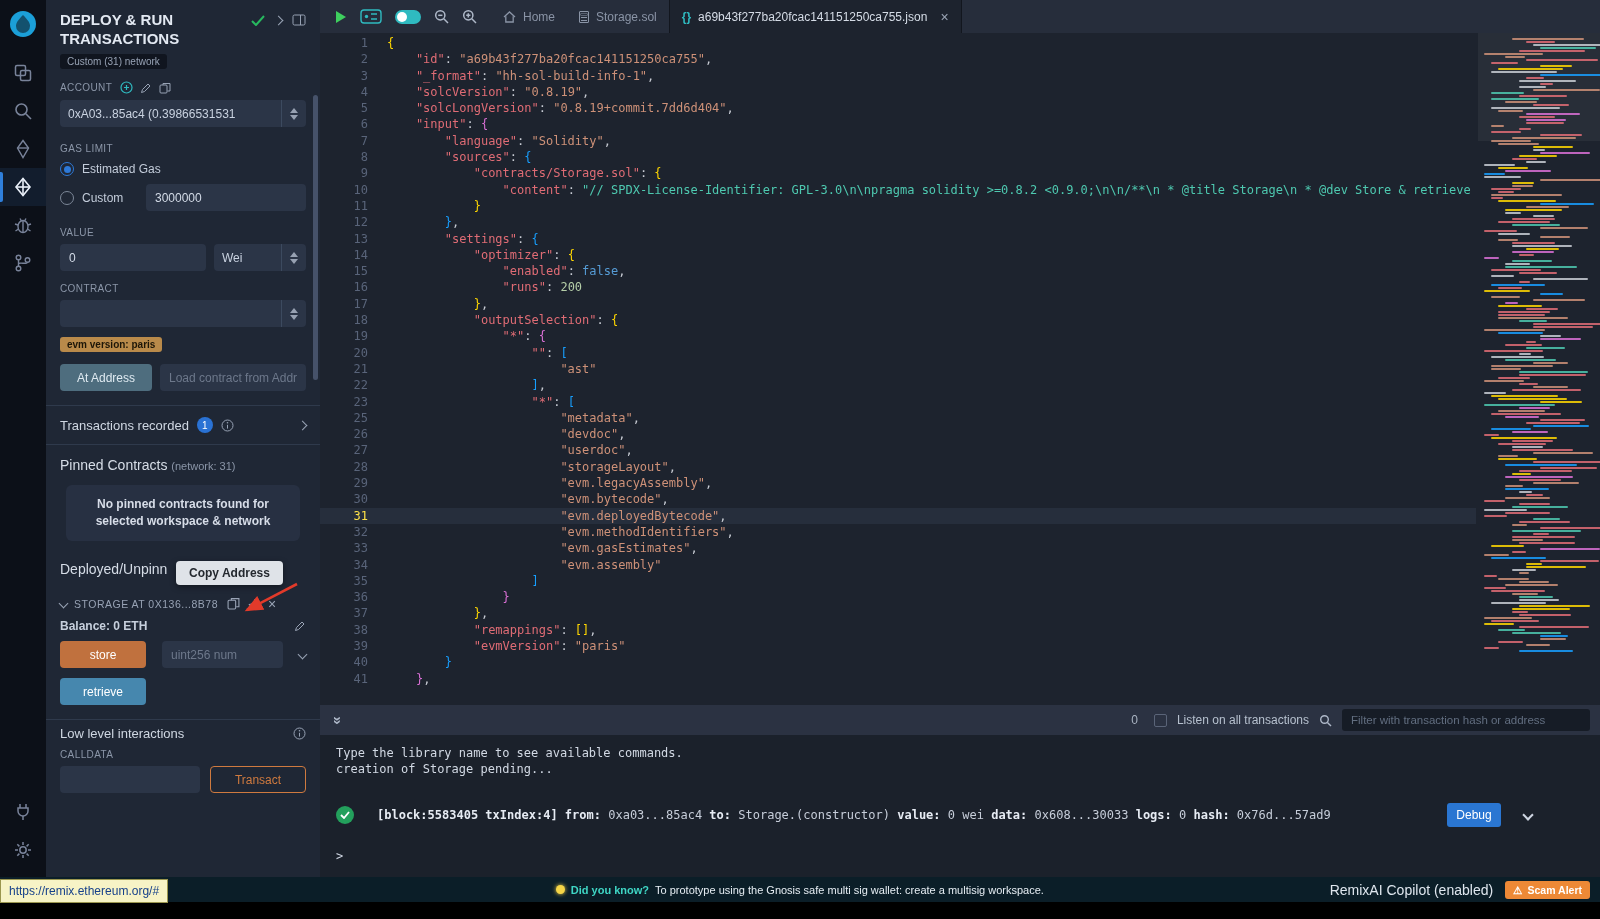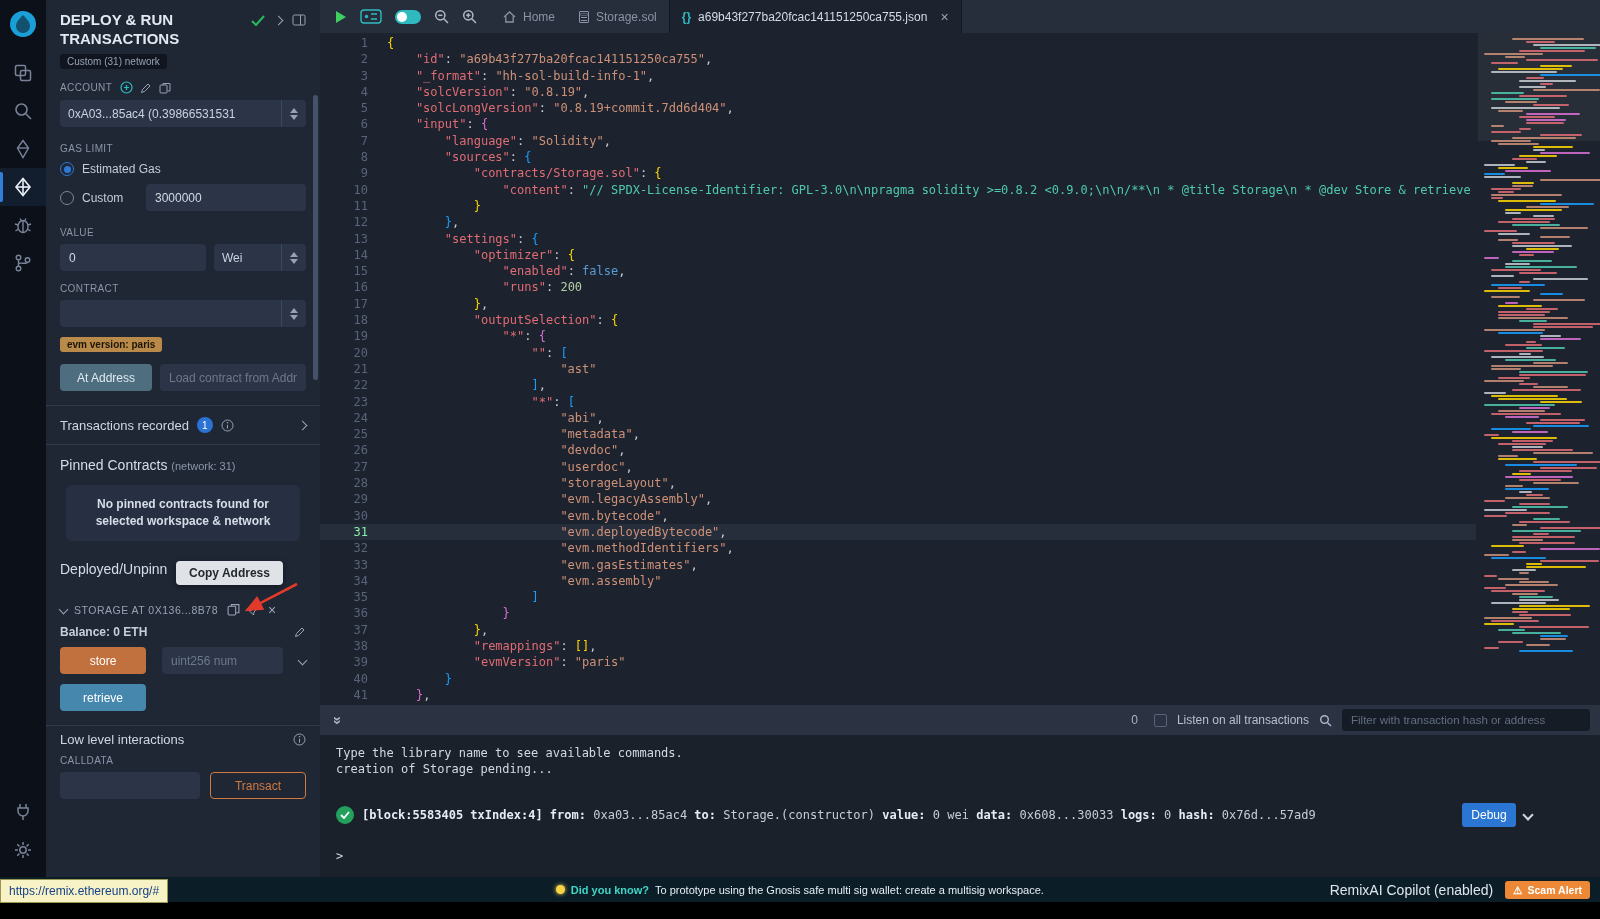--- a/index.html
+++ b/index.html
@@ -58,21 +58,21 @@
          font-family: "Liberation Sans", sans-serif; }
   .btn-ataddr { background: #4e6d7e; color: #dfeaf1; width: 92px; flex-shrink: 0; }
   .divider { border-top: 1px solid #2f3a4c; margin: 14px -14px 0; }
   .txrec { display: flex; align-items: center; gap: 8px; padding: 11px 0; font-size: 13px; color: #cfd7e2; }
   .cnt-badge { background: #2a72d4; color: #fff; font-size: 10px; min-width: 16px; height: 16px;
                border-radius: 8px; display: flex; align-items: center; justify-content: center; padding: 0 4px; }
   .sec-title { margin-top: 12px; font-size: 14px; color: #d6dde7; }
   .sec-title .dim { font-size: 11px; color: #8b96a8; }
   .pinned-box { margin: 12px 6px 0; background: #273042; border-radius: 6px; padding: 11px 8px;
                 text-align: center; font-size: 12px; font-weight: bold; color: #d7dde8; line-height: 17px; }
-  .card { margin-top: 26px; }
+  .card { margin-top: 20px; }
   .card-head { display: flex; align-items: center; gap: 7px; }
   .card-name { font-size: 10.5px; letter-spacing: .5px; color: #97a2b4; }
   .card-icons { display: flex; gap: 8px; align-items: center; color: #9aa4b6; margin-left: 2px; }
   .bal-row { margin-top: 9px; display: flex; align-items: center; font-size: 12px; font-weight: bold; color: #c6cfdc; }
   .btn-store { background: #c0713e; color: #ffffff; width: 86px; flex-shrink: 0; }
   .btn-retrieve { background: #4687ae; color: #ffffff; width: 86px; margin-top: 10px; }
   .chev { width: 7px; height: 7px; border-right: 1.6px solid #9aa4b6; border-bottom: 1.6px solid #9aa4b6;
           display: inline-block; flex-shrink: 0; }
   .chev-r { transform: rotate(-45deg); }
   .chev-d { transform: rotate(45deg); }
@@ -100,21 +100,21 @@
   .doc-icon { width: 10px; height: 12px; border: 1px solid #8a94a6; border-radius: 1px; position: relative; }
   .doc-icon::after { content: ""; position: absolute; left: 1px; top: 2px; right: 1px; height: 1px;
                      box-shadow: 0 0 0 .5px #8a94a6, 0 3px 0 0 #8a94a6, 0 6px 0 0 #8a94a6; }
 
   .editor { flex: 1; background: #1d232e; position: relative; overflow: hidden; }
   #code-lines { position: absolute; left: 0; top: 2px; right: 124px; bottom: 0; overflow: hidden;
                 font-family: "DejaVu Sans Mono", monospace; font-size: 12px; }
   .cl { display: flex; height: 16.3px; line-height: 16.3px; white-space: pre; }
   .cl.cur { background: #262e3c; }
   .ln { width: 48px; text-align: right; color: #59647a; flex-shrink: 0; user-select: none; }
-  .cl.cur .ln { color: #86efac; }
+  .cl.cur .ln { color: #fde047; }
   .lc { padding-left: 19px; }
   .tk-key { color: #e06c75; } .tk-str { color: #ce9178; } .tk-lstr { color: #4ec9b0; }
   .tk-num { color: #b5cea8; } .tk-bool { color: #569cd6; } .tk-p { color: #c8ccd4; }
   .tk-b1 { color: #ffd700; } .tk-b2 { color: #da70d6; } .tk-b3 { color: #179fff; }
 
   .minimap { position: absolute; right: 0; top: 0; bottom: 0; width: 122px; background: #1d232e;
              padding: 5px 0 0 4px; overflow: hidden; cursor: pointer; }
   .mm-view { position: absolute; left: 0; right: 0; top: 0; height: 108px; background: rgba(255,255,255,.05); }
   .mbar { height: 2px; margin-bottom: 1px; border-radius: 1px; opacity: .85; }
 
@@ -127,21 +127,21 @@
   .term-bar-right { margin-left: auto; display: flex; align-items: center; gap: 10px; }
   .term-count { color: #aab4c2; font-size: 12px; margin-right: 6px; }
   .cb { width: 13px; height: 13px; border: 1px solid #5a6478; border-radius: 2px; background: transparent; cursor: pointer; }
   .listen-lbl { font-size: 12px; color: #b6c0ce; }
   .filter-inp { width: 248px; height: 22px; background: #161c26; border: none; border-radius: 3px;
                 color: #c9d2e0; font-size: 11.5px; padding: 0 9px; outline: none; }
   .filter-inp::placeholder { color: #626e80; }
   .term-body { flex: 1; background: #1b212b; padding: 10px 16px 8px; font-family: "DejaVu Sans Mono", monospace;
                font-size: 12px; color: #d2d9e4; overflow: hidden; }
   .term-line { line-height: 16px; }
-  .tx-row { display: flex; align-items: center; gap: 8px; margin-top: 26px; padding-right: 52px; }
+  .tx-row { display: flex; align-items: center; gap: 23px; margin-top: 26px; padding-right: 52px; }
   .tx-check { width: 18px; height: 18px; border-radius: 50%; background: #23a05c; display: flex;
               align-items: center; justify-content: center; flex-shrink: 0; }
   .tx-text { flex: 1; white-space: nowrap; overflow: hidden; color: #c6cdd9; }
   .tx-text .b { font-weight: bold; color: #e6ebf3; }
   .btn-debug { background: #2a76d2; color: #fff; border: none; border-radius: 3px; font-size: 12px;
                height: 24px; width: 54px; cursor: pointer; font-family: "Liberation Sans", sans-serif; }
   .tx-chev { width: 8px; height: 8px; border-right: 2px solid #cfd6e2; border-bottom: 2px solid #cfd6e2;
              transform: rotate(45deg); cursor: pointer; }
   .prompt { margin-top: 22px; color: #cfd6e2; }
 
@@ -449,21 +449,20 @@
             <div class="cl"><span class="ln">14</span><span class="lc"><span class="tk-key">            "optimizer"</span><span class="tk-p">: </span><span class="tk-b1">{</span></span></div>
             <div class="cl"><span class="ln">15</span><span class="lc"><span class="tk-key">                "enabled"</span><span class="tk-p">: </span><span class="tk-bool">false</span><span class="tk-p">,</span></span></div>
             <div class="cl"><span class="ln">16</span><span class="lc"><span class="tk-key">                "runs"</span><span class="tk-p">: </span><span class="tk-num">200</span></span></div>
             <div class="cl"><span class="ln">17</span><span class="lc"><span class="tk-b1">            }</span><span class="tk-p">,</span></span></div>
             <div class="cl"><span class="ln">18</span><span class="lc"><span class="tk-key">            "outputSelection"</span><span class="tk-p">: </span><span class="tk-b1">{</span></span></div>
             <div class="cl"><span class="ln">19</span><span class="lc"><span class="tk-key">                "*"</span><span class="tk-p">: </span><span class="tk-b2">{</span></span></div>
             <div class="cl"><span class="ln">20</span><span class="lc"><span class="tk-key">                    ""</span><span class="tk-p">: </span><span class="tk-b3">[</span></span></div>
             <div class="cl"><span class="ln">21</span><span class="lc"><span class="tk-str">                        "ast"</span></span></div>
             <div class="cl"><span class="ln">22</span><span class="lc"><span class="tk-b3">                    ]</span><span class="tk-p">,</span></span></div>
             <div class="cl"><span class="ln">23</span><span class="lc"><span class="tk-key">                    "*"</span><span class="tk-p">: </span><span class="tk-b3">[</span></span></div>
-            <div class="cl"><span class="ln">24</span><span class="lc"><span class="tk-str">                        "abi"</span><span class="tk-p">,</span></span></div>
             <div class="cl"><span class="ln">25</span><span class="lc"><span class="tk-str">                        "metadata"</span><span class="tk-p">,</span></span></div>
             <div class="cl"><span class="ln">26</span><span class="lc"><span class="tk-str">                        "devdoc"</span><span class="tk-p">,</span></span></div>
             <div class="cl"><span class="ln">27</span><span class="lc"><span class="tk-str">                        "userdoc"</span><span class="tk-p">,</span></span></div>
             <div class="cl"><span class="ln">28</span><span class="lc"><span class="tk-str">                        "storageLayout"</span><span class="tk-p">,</span></span></div>
             <div class="cl"><span class="ln">29</span><span class="lc"><span class="tk-str">                        "evm.legacyAssembly"</span><span class="tk-p">,</span></span></div>
             <div class="cl"><span class="ln">30</span><span class="lc"><span class="tk-str">                        "evm.bytecode"</span><span class="tk-p">,</span></span></div>
             <div class="cl cur"><span class="ln">31</span><span class="lc"><span class="tk-str">                        "evm.deployedBytecode"</span><span class="tk-p">,</span></span></div>
             <div class="cl"><span class="ln">32</span><span class="lc"><span class="tk-str">                        "evm.methodIdentifiers"</span><span class="tk-p">,</span></span></div>
             <div class="cl"><span class="ln">33</span><span class="lc"><span class="tk-str">                        "evm.gasEstimates"</span><span class="tk-p">,</span></span></div>
             <div class="cl"><span class="ln">34</span><span class="lc"><span class="tk-str">                        "evm.assembly"</span></span></div>

